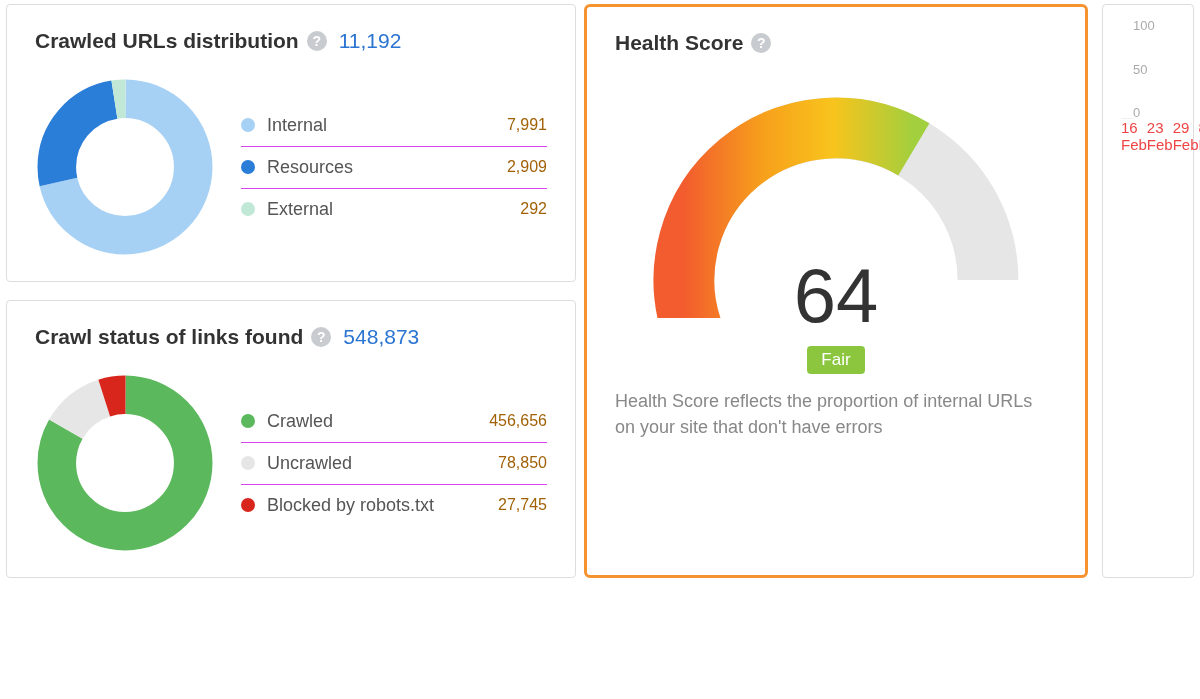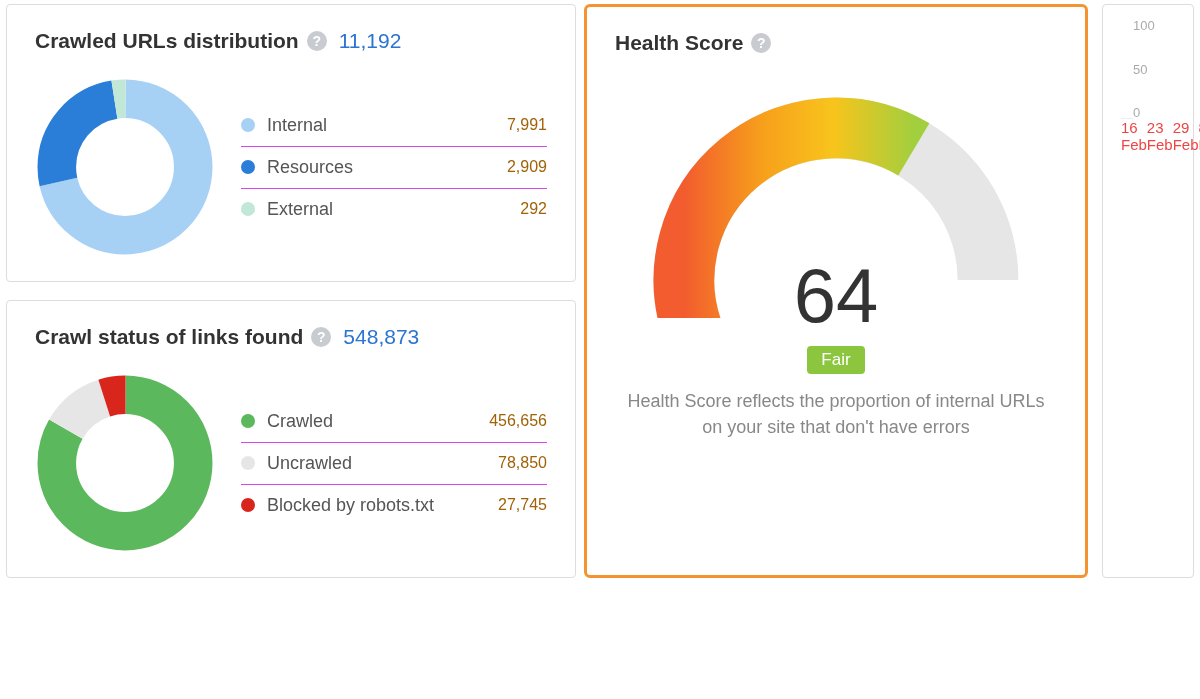--- a/index.html
+++ b/index.html
@@ -92,21 +92,20 @@
   color: #fff;
   font-size: 17px;
   font-weight: 500;
   padding: 4px 14px;
   border-radius: 4px;
 }
 .health-desc {
   margin-top: 14px;
   color: #888;
   font-size: 18px;
-  text-align: center;
   line-height: 1.45;
   max-width: 460px;
 }
 .barchart-card {
   border: 1px solid #ddd;
   border-radius: 4px;
   padding: 14px 18px 10px;
 }
 .barchart-body { display: flex; gap: 12px; align-items: stretch; }
 .bars-area { flex: 1; position: relative; height: 130px; }

